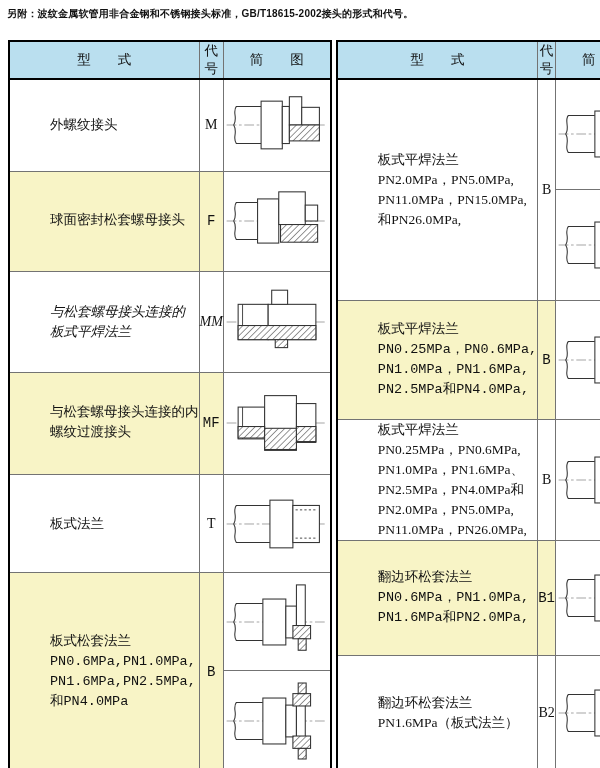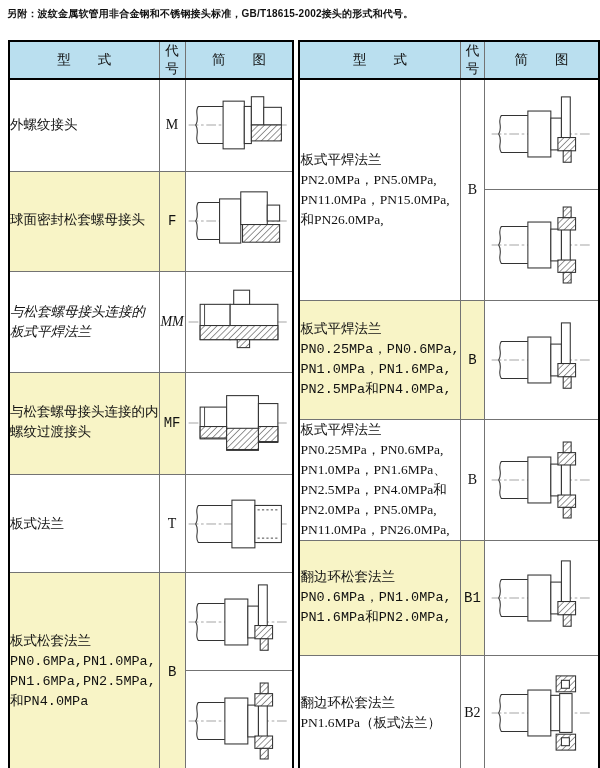--- a/index.html
+++ b/index.html
@@ -25,21 +25,21 @@
   }
   td.type-cell{
     padding:3px 4px 3px 8px;font-size:13.5px;line-height:20px;
     vertical-align:middle;text-align:left;background:#fff;
   }
   td.code-cell{
     text-align:center;vertical-align:middle;font-size:14px;background:#fff;
   }
   td.diag-cell{text-align:center;vertical-align:middle;background:#fff;}
   td.hl{background:var(--highlight-bg,#f8f4c6);font-family:Liberation Mono, monospace;}
-  .tline{display:block;white-space:nowrap;}
+  .tline{display:block;white-space:nowrap;padding-left:40px;}
   svg.diag{display:block;margin:0 auto;}
 </style>
 </head>
 <body>
 
 <svg width="0" height="0" style="position:absolute" aria-hidden="true">
   <defs>
     <pattern id="hatchp" patternUnits="userSpaceOnUse" width="5" height="5" patternTransform="rotate(45)">
       <rect width="5" height="5" fill="#ffffff"></rect>
       <line x1="0" y1="0" x2="0" y2="5" stroke="#555" stroke-width="1.4"></line>

